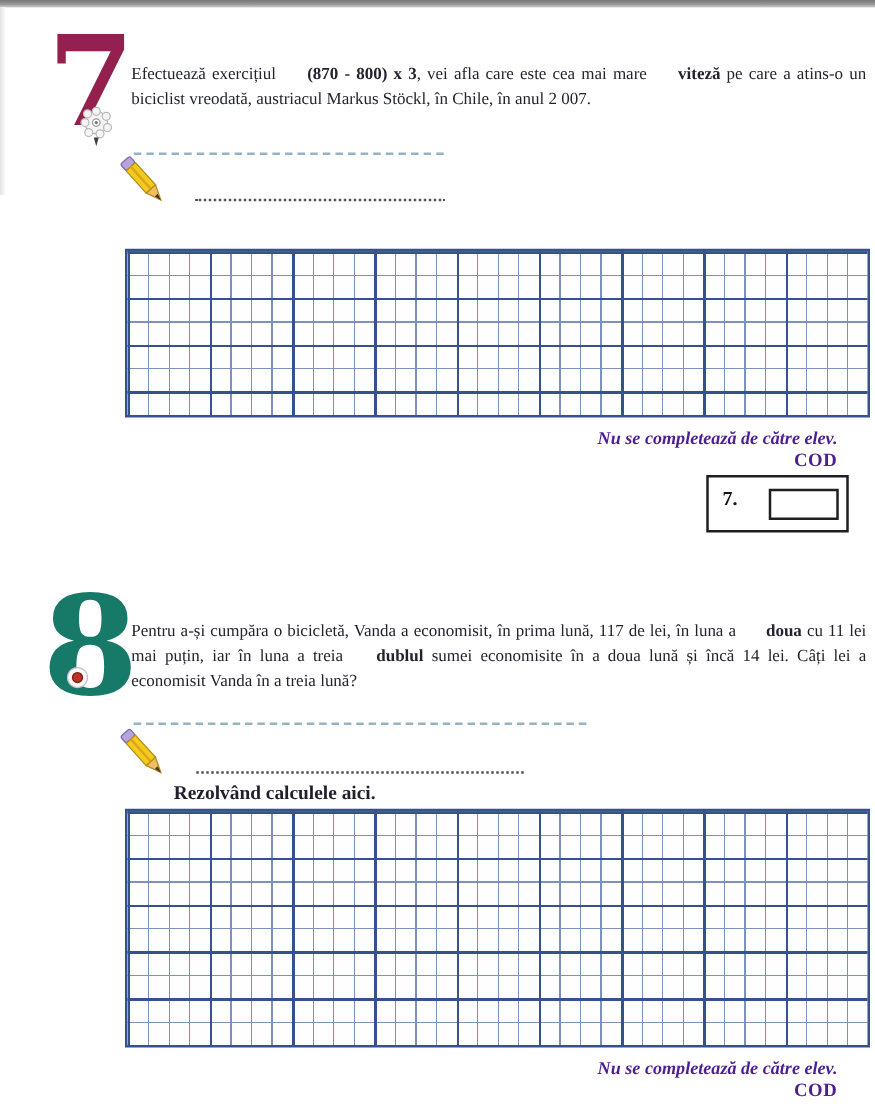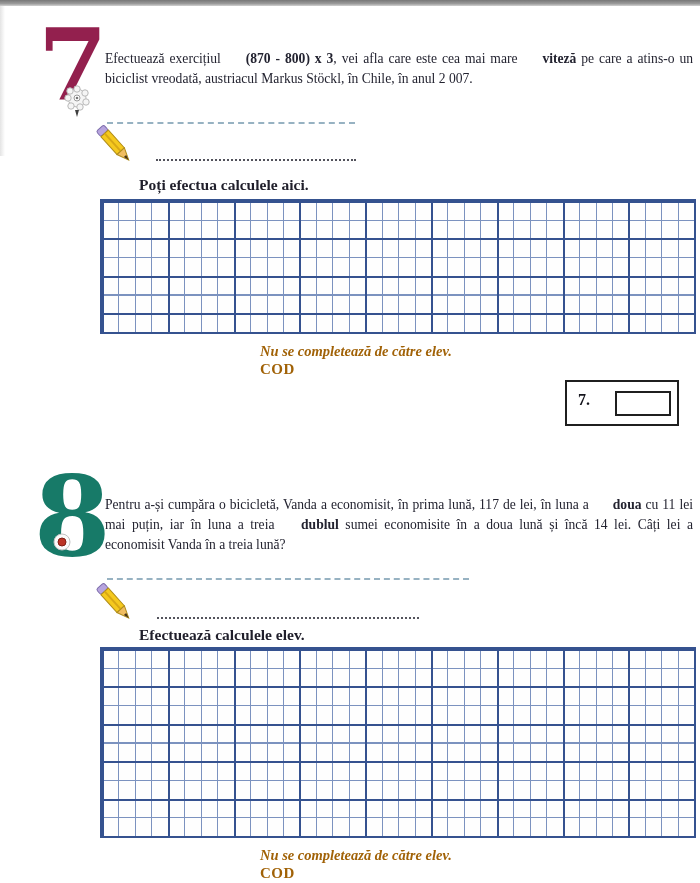--- a/index.html
+++ b/index.html
@@ -48,21 +48,21 @@
   .calc-grid{position:absolute;left:100px;width:592px;border:2px solid #35528f;
              background-color:#fefefe;box-sizing:content-box;
              background-image:
                repeating-linear-gradient(to right,#35528f 0px,#35528f 2px,transparent 2px,transparent 65.8px),
                repeating-linear-gradient(to bottom,#35528f 0px,#35528f 2px,transparent 2px,transparent 37.4px),
                repeating-linear-gradient(to right,#7b92bf 0px,#7b92bf 1px,transparent 1px,transparent 16.45px),
                repeating-linear-gradient(to bottom,#7b92bf 0px,#7b92bf 1px,transparent 1px,transparent 18.7px);}
   #grid7{top:199px;height:131px;}
   #grid8{top:647px;height:187px;}
 
-  .note-block{position:absolute;left:260px;width:400px;color:#a16207;}
+  .note-block{position:absolute;left:270px;width:400px;text-align:right;color:#4c1d95;}
   #note7{top:342px;}
   #note8{top:846px;}
   .note-line{font-style:italic;font-weight:bold;font-size:14.5px;line-height:18px;}
   .cod-line{font-weight:bold;font-size:15px;line-height:18px;letter-spacing:0.5px;}
 
   .cod-box{position:absolute;left:565px;top:380px;width:110px;height:42px;
            border:2px solid #1f1f1f;background:#ffffff;}
   .cod-box-num{position:absolute;left:11px;top:9px;font-weight:bold;font-size:16px;color:#14141c;}
   .cod-field{position:absolute;left:48px;top:9px;width:52px;height:21px;
              border:2px solid #1f1f1f;background:#ffffff;}
@@ -106,21 +106,20 @@
         <rect x="21" y="9" width="10" height="24" fill="#f5c91e" stroke="#b08d1a" stroke-width="1"></rect>
         <line x1="26" y1="9" x2="26" y2="33" stroke="#d8a816" stroke-width="2"></line>
         <polygon points="21,33 31,33 26,45" fill="#f0bd62" stroke="#b08d1a" stroke-width="1"></polygon>
         <polygon points="24.5,39.5 27.5,39.5 26,45" fill="#463317"></polygon>
       </g>
     </svg>
   </span>
 
   <div class="dotline" id="dotline7"></div>
 
-  <div class="calc-heading" id="heading7">Poți efectua calculele aici.</div>
 
   <div class="calc-grid" id="grid7"></div>
 
   <div class="note-block" id="note7">
     <div class="note-line">Nu se completează de către elev.</div>
     <div class="cod-line">COD</div>
   </div>
 
   <div class="cod-box">
     <span class="cod-box-num">7.</span>
@@ -147,21 +146,21 @@
         <rect x="21" y="9" width="10" height="24" fill="#f5c91e" stroke="#b08d1a" stroke-width="1"></rect>
         <line x1="26" y1="9" x2="26" y2="33" stroke="#d8a816" stroke-width="2"></line>
         <polygon points="21,33 31,33 26,45" fill="#f0bd62" stroke="#b08d1a" stroke-width="1"></polygon>
         <polygon points="24.5,39.5 27.5,39.5 26,45" fill="#463317"></polygon>
       </g>
     </svg>
   </span>
 
   <div class="dotline" id="dotline8"></div>
 
-  <div class="calc-heading" id="heading8">Efectuează calculele elev.</div>
+  <div class="calc-heading" id="heading8">Rezolvând calculele aici.</div>
 
   <div class="calc-grid" id="grid8"></div>
 
   <div class="note-block" id="note8">
     <div class="note-line">Nu se completează de către elev.</div>
     <div class="cod-line">COD</div>
   </div>
 
 </div>
 

